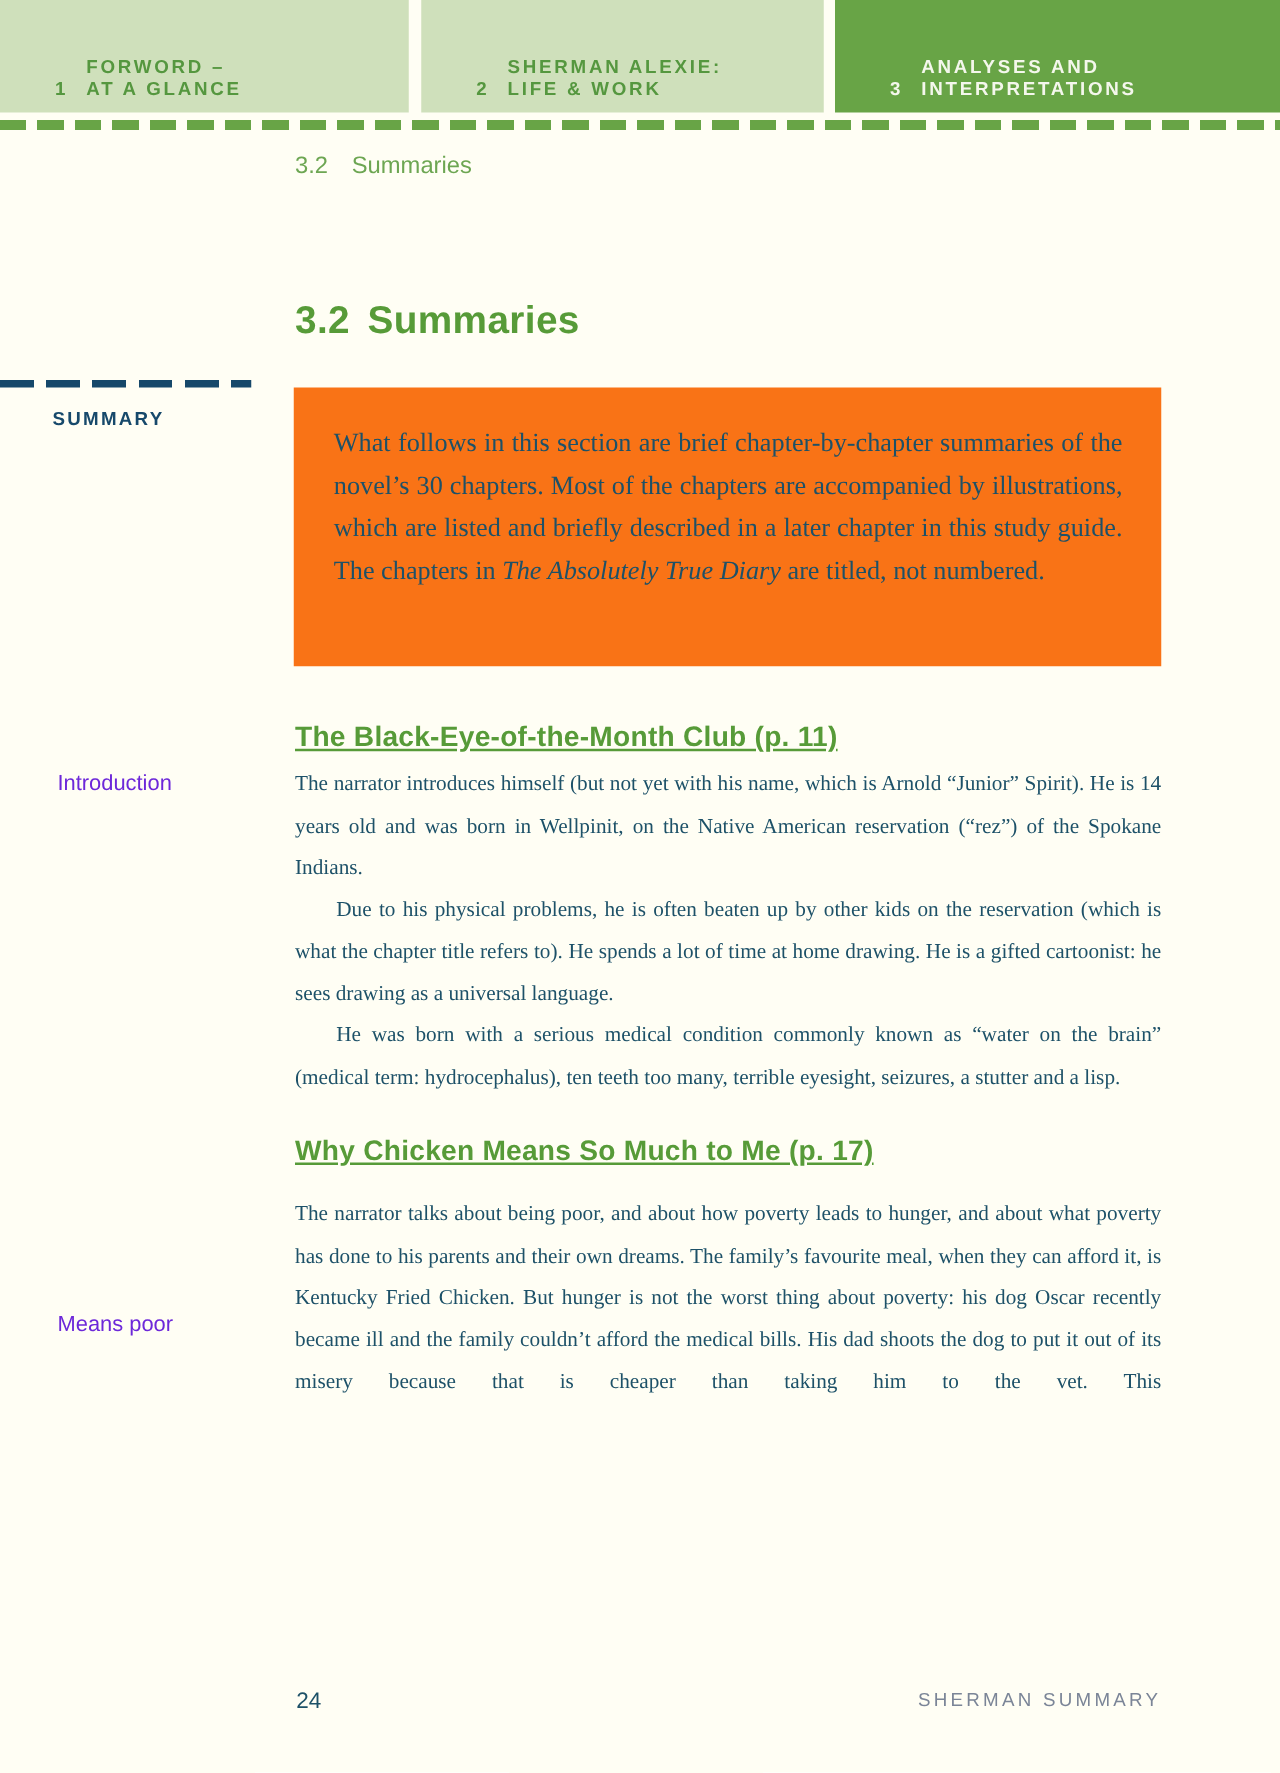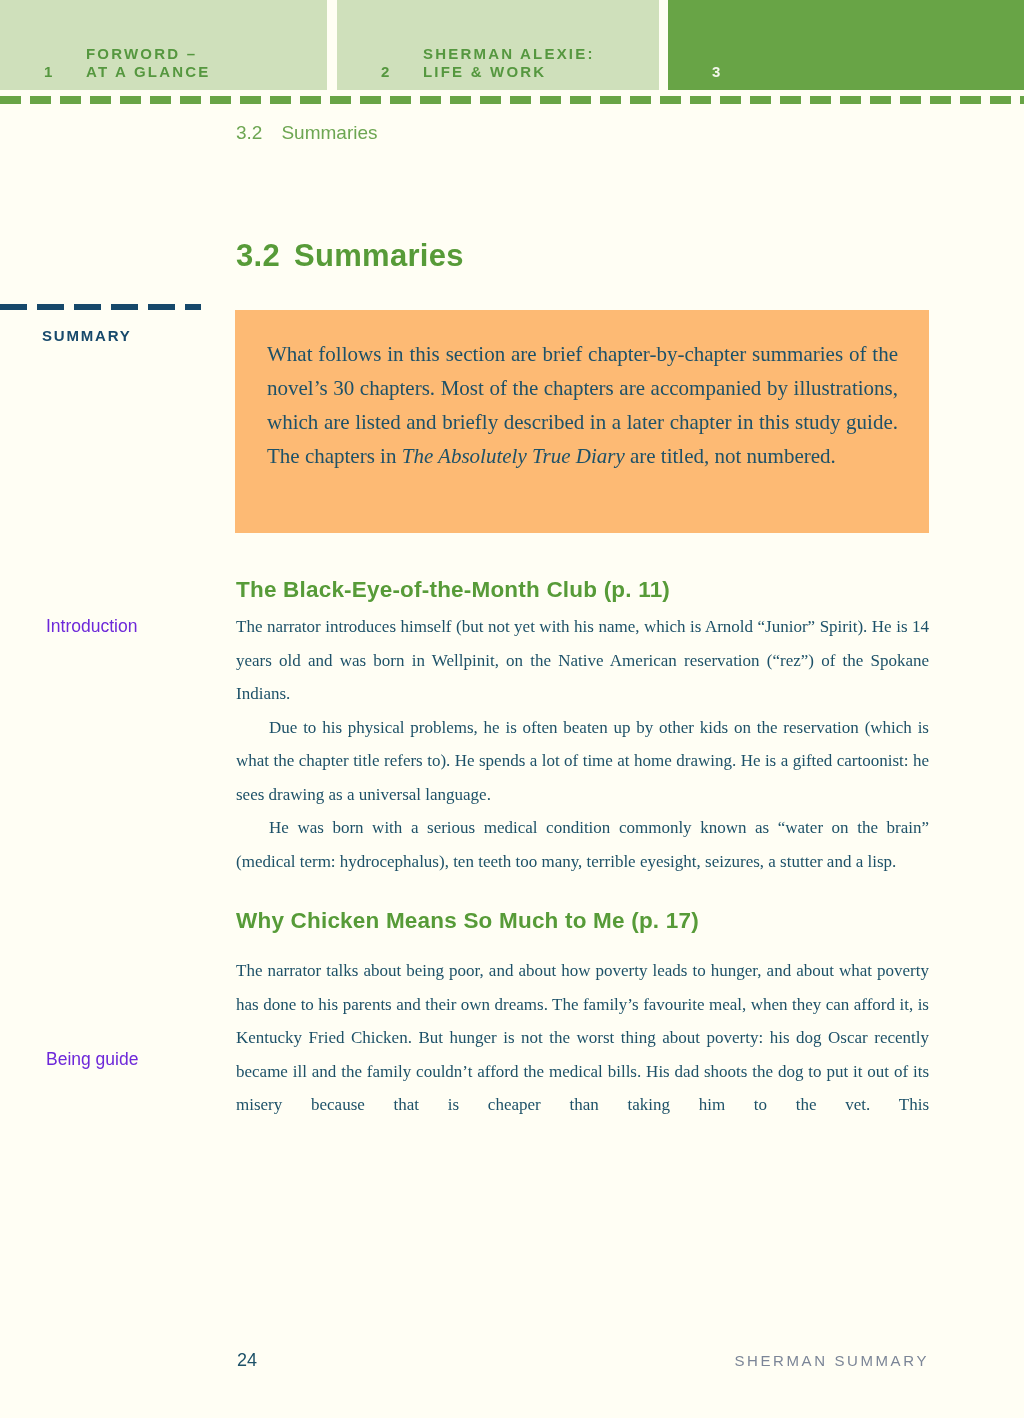--- a/index.html
+++ b/index.html
@@ -13,21 +13,21 @@
     position:absolute; top:0; height:90px; box-sizing:border-box;
     display:flex; align-items:flex-end; padding-bottom:10px;
     background:#cfe0bb; color:#55973f;
     font-weight:700; font-size:15px; letter-spacing:2.2px; line-height:17.5px;
   }
   .tab.active{background:#68a446; color:#f4f7ec;}
   .tab-1{left:0; width:327px;}
   .tab-2{left:337px; width:322px;}
   .tab-3{left:668px; width:356px;}
   .tab-num{margin-left:44px; width:20px; flex:0 0 auto;}
-  .tab-label{margin-left:22px; white-space:pre-line;}
+  .tab-label{margin-left:5px; white-space:pre-line;}
   
   .green-dashes{
     position:absolute; left:0; top:96px; width:1024px; height:8px;
     background:repeating-linear-gradient(90deg,#68a446 0 21px,transparent 21px 30px);
   }
   .navy-dashes{
     position:absolute; left:0; top:304px; width:201px; height:6px;
     background:repeating-linear-gradient(90deg,#16486a 0 27px,transparent 27px 37px);
   }
   
@@ -43,29 +43,29 @@
   .summary-label{
     position:absolute; left:42px; top:327px;
     font-size:15px; font-weight:700; letter-spacing:1.8px; color:#17496b;
   }
   .margin-label{position:absolute; left:46px; font-size:17.5px; color:#6d28d9;}
   .margin-label.intro{top:616px;}
   .margin-label.poor{top:1049px;}
   
   .summary-box{
     position:absolute; left:235px; top:310px; width:694px; height:223px;
-    box-sizing:border-box; background:#fdba74; padding:27px 31px 0 32px;
+    box-sizing:border-box; background:#f97316; padding:27px 31px 0 32px;
     font-family:"Liberation Serif", serif; font-size:21px; line-height:34px;
     color:#1d5168; text-align:justify;
   }
   .summary-box em{font-style:italic;}
   
   .main-col{position:absolute; left:236px; top:577px; width:693px;}
   .section-heading{
-    margin:0 0 7px 0; font-size:22.5px; font-weight:700; color:#579b38; letter-spacing:0.2px;
+    margin:0 0 7px 0; font-size:22.5px; font-weight:700; color:#579b38; letter-spacing:0.2px;text-decoration:underline;
   }
   .section + .section{margin-top:30px;}
   .body-p{
     margin:0; font-family:"Liberation Serif", serif; font-size:17px;
     line-height:33.5px; color:#1d5168; text-align:justify;
   }
   .body-p.indent{text-indent:33px;}
   .body-p.cont{text-align-last:justify;margin-top:20px;}
   
   .page-num{position:absolute; left:237px; top:1350px; font-size:18px; color:#1d5168;}
@@ -82,20 +82,21 @@
   <div class="tab tab-1">
     <span class="tab-num">1</span>
     <span class="tab-label"><span>FORWORD –</span><br><span>AT A GLANCE</span></span>
   </div>
   <div class="tab tab-2">
     <span class="tab-num">2</span>
     <span class="tab-label"><span>SHERMAN ALEXIE:</span><br><span>LIFE &amp; WORK</span></span>
   </div>
   <div class="tab tab-3 active">
     <span class="tab-num">3</span>
+    <span class="tab-label"><span>ANALYSES AND</span><br><span>INTERPRETATIONS</span></span>
   </div>
 
   <div class="green-dashes"></div>
 
   <div class="running-header">
     <span>3.2</span>
     <span>Summaries</span>
   </div>
 
   <div class="page-title">
@@ -104,21 +105,21 @@
   </div>
 
   <div class="navy-dashes"></div>
   <div class="summary-label">SUMMARY</div>
 
   <div class="summary-box">
     <span>What follows in this section are brief chapter-by-chapter summaries of the novel’s 30 chapters. Most of the chapters are accompanied by illustrations, which are listed and briefly described in a later chapter in this study guide. The chapters in </span><em>The Absolutely True Diary</em><span> are titled, not numbered.</span>
   </div>
 
   <div class="margin-label intro">Introduction</div>
-  <div class="margin-label poor">Being guide</div>
+  <div class="margin-label poor">Means poor</div>
 
   <div class="main-col">
     <div class="section">
       <h2 class="section-heading">The Black-Eye-of-the-Month Club (p. 11)</h2>
       <p class="body-p">The narrator introduces himself (but not yet with his name, which is Arnold “Junior” Spirit). He is 14 years old and was born in Wellpinit, on the Native American reservation (“rez”) of the Spokane Indians.</p>
       <p class="body-p indent">Due to his physical problems, he is often beaten up by other kids on the reservation (which is what the chapter title refers to). He spends a lot of time at home drawing. He is a gifted cartoonist: he sees drawing as a universal language.</p>
       <p class="body-p indent">He was born with a serious medical condition commonly known as “water on the brain” (medical term: hydrocephalus), ten teeth too many, terrible eyesight, seizures, a stutter and a lisp.</p>
     </div>
     <div class="section">
       <h2 class="section-heading">Why Chicken Means So Much to Me (p. 17)</h2>

